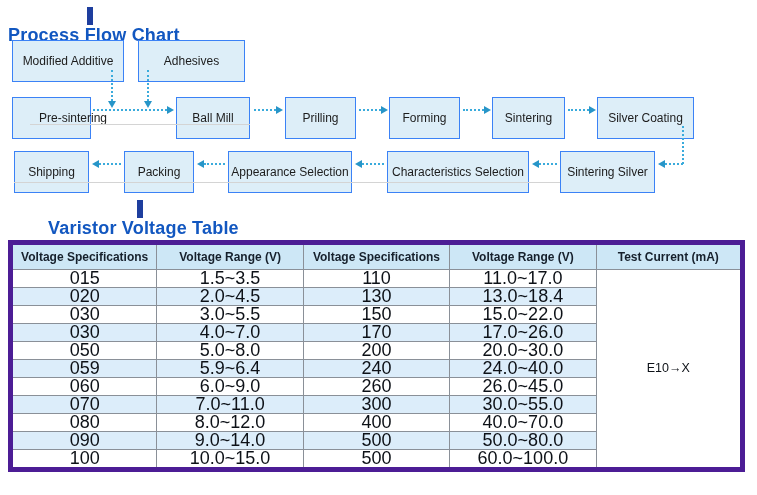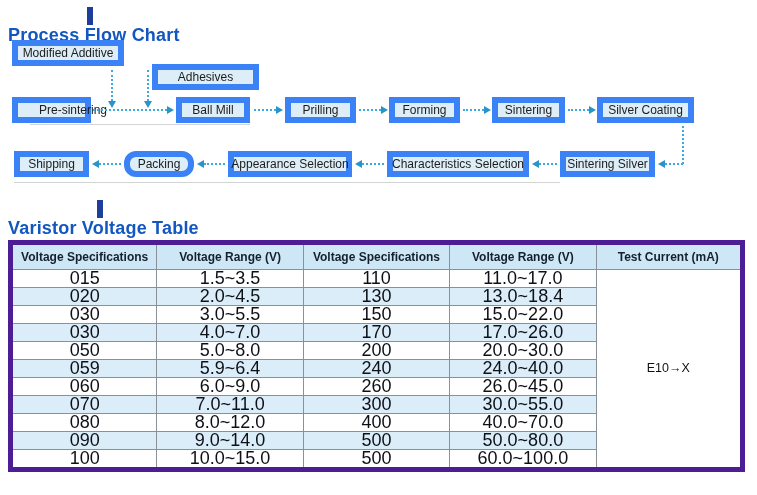--- a/index.html
+++ b/index.html
@@ -6,38 +6,38 @@
   body{
     width:757px;height:495px;background:#ffffff;
     font-family:"Liberation Sans","DejaVu Sans",sans-serif;
     position:relative;overflow:hidden;
   }
   
   .sec-title{position:absolute;left:8px;display:flex;align-items:center;flex-direction:column;}
   .sec-title .bar{width:6px;height:18px;background:#1e3e9e;margin-right:7px;}
   .sec-title .txt{font-size:18px;font-weight:bold;color:#1257c0;letter-spacing:0.2px;}
   #title1{top:7px;}
-  #title2{top:200px;}
+  #title2{top:200px;margin-left:40px;}
 
   
   .fbox{
-    position:absolute;height:26px;background:#ddeef8;border:6px solid #3b82f6;
+    position:absolute;height:42px;background:#ddeef8;border:1px solid #3b82f6;
     display:flex;align-items:center;justify-content:center;
     font-size:12px;color:#1c1c1c;white-space:nowrap;box-sizing:border-box;
   }
   .b-modified{left:12px;top:40px;width:112px;}
-  .b-adhesives{left:152px;top:40px;width:107px;margin-top:24px;}
+  .b-adhesives{left:138px;top:40px;width:107px;}
   .b-presinter{left:12px;top:97px;width:79px;padding-left:43px;}
   .b-ballmill{left:176px;top:97px;width:74px;}
   .b-prilling{left:285px;top:97px;width:71px;}
   .b-forming{left:389px;top:97px;width:71px;}
   .b-sintering{left:492px;top:97px;width:73px;}
   .b-silvercoat{left:597px;top:97px;width:97px;}
   .b-shipping{left:14px;top:151px;width:75px;}
-  .b-packing{left:124px;top:151px;width:70px;border-radius:12px;}
+  .b-packing{left:124px;top:151px;width:70px;}
   .b-appear{left:228px;top:151px;width:124px;}
   .b-charact{left:387px;top:151px;width:142px;}
   .b-sintersilver{left:560px;top:151px;width:95px;}
 
   
   .ar{position:absolute;}
   .h-line{border-top:2px dotted #3aabdc;height:0;}
   .v-line{border-left:2px dotted #3aabdc;width:0;}
   .head-r{width:0;height:0;border-left:7px solid #2795c8;border-top:4px solid transparent;border-bottom:4px solid transparent;}
   .head-l{width:0;height:0;border-right:7px solid #2795c8;border-top:4px solid transparent;border-bottom:4px solid transparent;}

